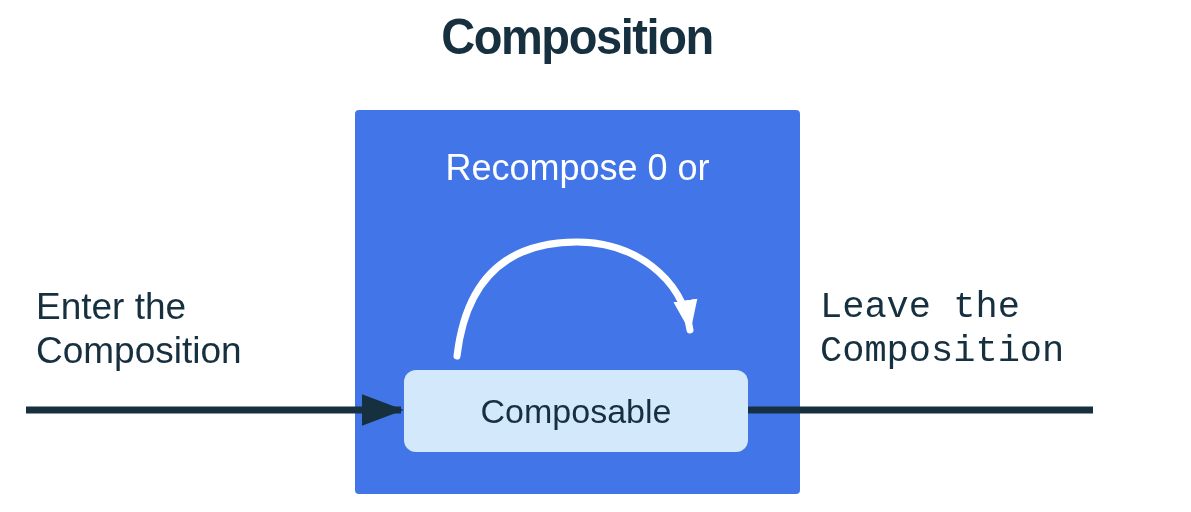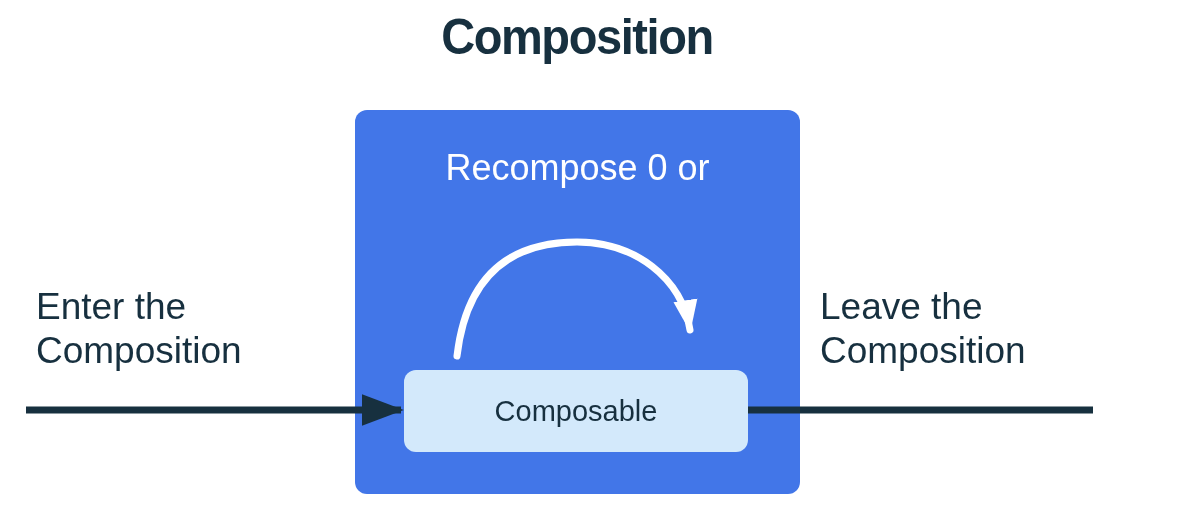--- a/index.html
+++ b/index.html
@@ -34,21 +34,21 @@
     transform: scaleX(0.94);
     transform-origin: center;
     white-space: nowrap;
   }
   .composition-box {
     position: absolute;
     left: 355px;
     top: 110px;
     width: 445px;
     height: 384px;
-    border-radius: 12px;
+    border-radius: 4px;
     background: var(--box-blue);
     z-index: 1;
   }
   .recompose-label {
     position: absolute;
     left: 0;
     right: 0;
     top: 34px;
     text-align: center;
     color: var(--arc-white);
@@ -65,37 +65,37 @@
     height: 82px;
     border-radius: 12px;
     background: var(--composable-fill);
     display: flex;
     align-items: center;
     justify-content: center;
     z-index: 3;
   }
   .composable-box .composable-label {
     color: var(--ink-navy);
-    font-size: 29px;
+    font-size: 34px;
     font-weight: 400;
   }
   .side-label {
     position: absolute;
     top: 285px;
     width: 300px;
     text-align: left;
     color: var(--ink-navy);
     font-size: 37px;
     line-height: 44px;
     font-weight: 400;
     z-index: 2;
   }
   .side-label span { display: block; }
   .enter-label { left: 36px; }
-  .leave-label { left: 820px; }
+  .leave-label { left: 820px; font-family: Liberation Mono, monospace; }
   .arrow-layer {
     position: absolute;
     left: 0;
     top: 0;
     width: 1191px;
     height: 512px;
     z-index: 2;
     pointer-events: none;
   }
   .flow-line {

